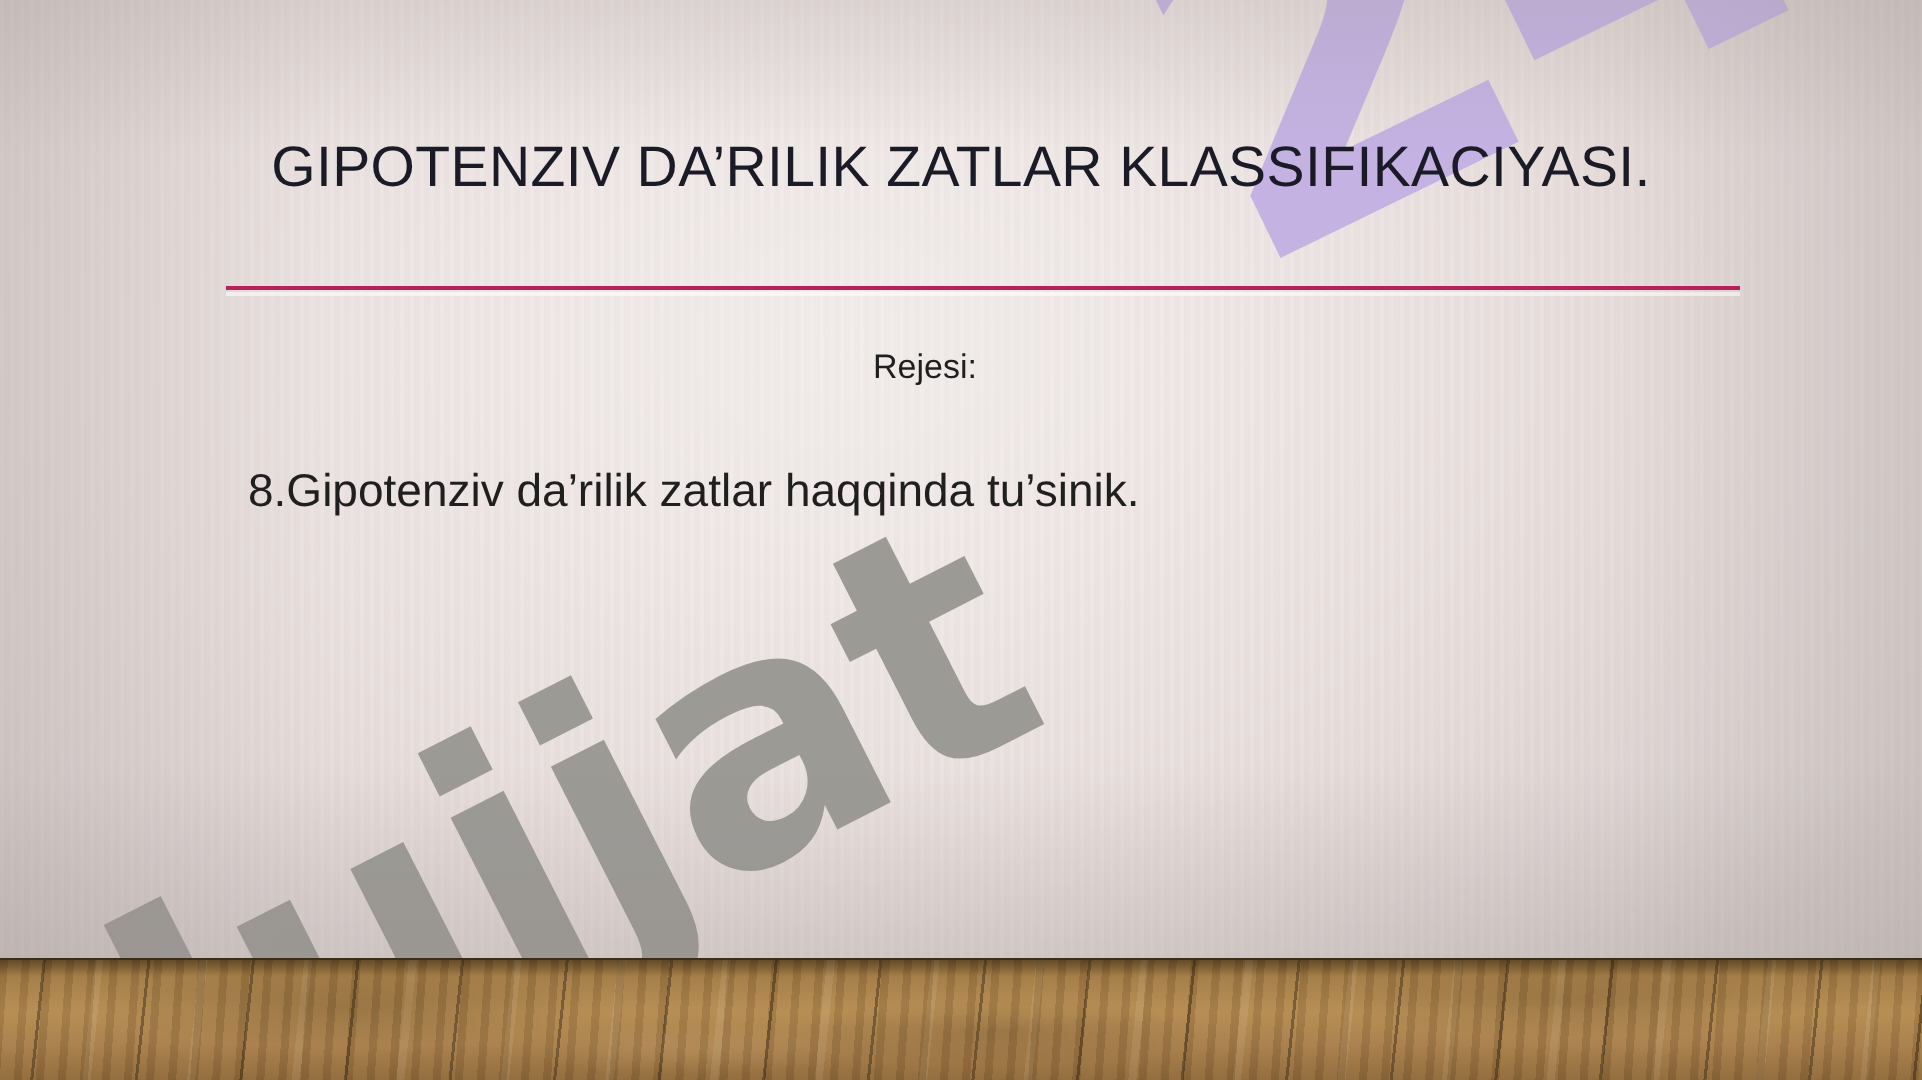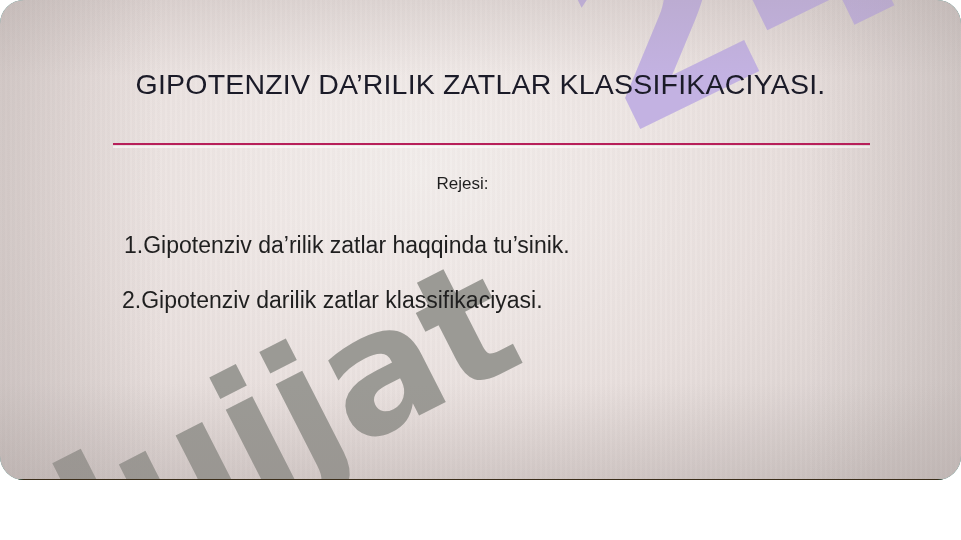--- a/index.html
+++ b/index.html
@@ -8,24 +8,23 @@
     padding: 0;
     background: #ffffff;
   }
   body {
     font-family: "Liberation Sans", sans-serif;
   }
 
   #slide {
     position: relative;
     width: 961px;
-    height: 480px;
+    height: 540px;
     overflow: hidden;
     background: #0f766e;
-    border-radius: 24px;
   }
 
   
   .wall {
     position: absolute;
     left: 0;
     top: 0;
     width: 961px;
     height: 479px;
     overflow: hidden;
@@ -237,17 +236,16 @@
     <div class="floor-shade"></div>
   </div>
 
   <div class="title">GIPOTENZIV DA’RILIK ZATLAR KLASSIFIKACIYASI.</div>
 
   <div class="rule"></div>
   <div class="rule-shadow"></div>
 
   <div class="subhead">Rejesi:</div>
 
-  <div class="item1">1.Gipotenziv da’rilik zatlar haqqinda tu’sinik.</div>
-
-  <div class="item2">2.Gipotenziv darilik zatlar klassifikaciyasi.</div>
+  <div class="item1">8.Gipotenziv da’rilik zatlar haqqinda tu’sinik.</div>
+
 
 </div>
 
 </body></html>

